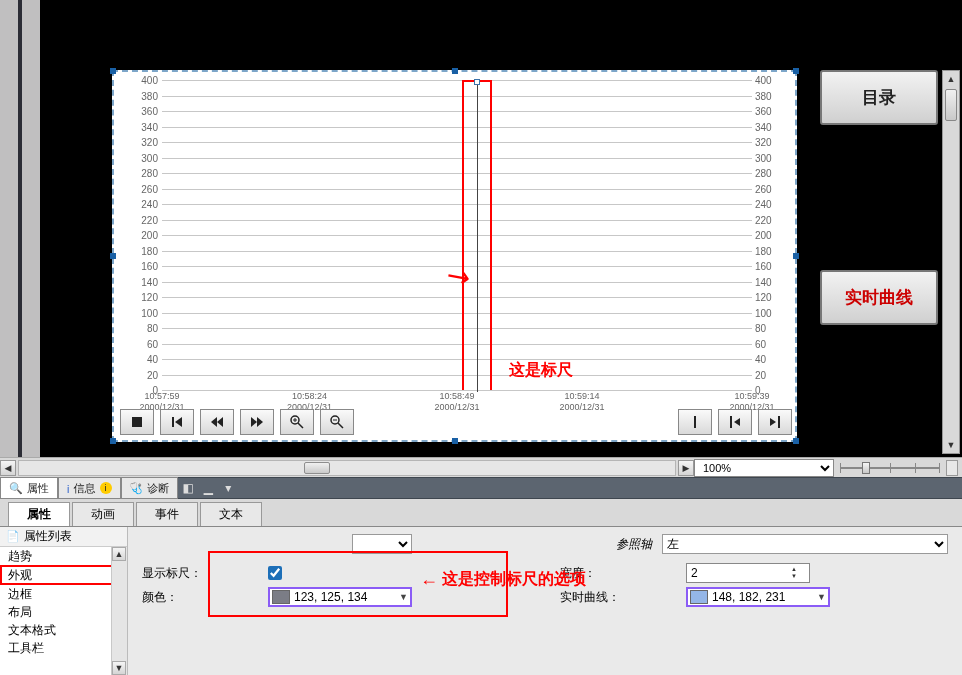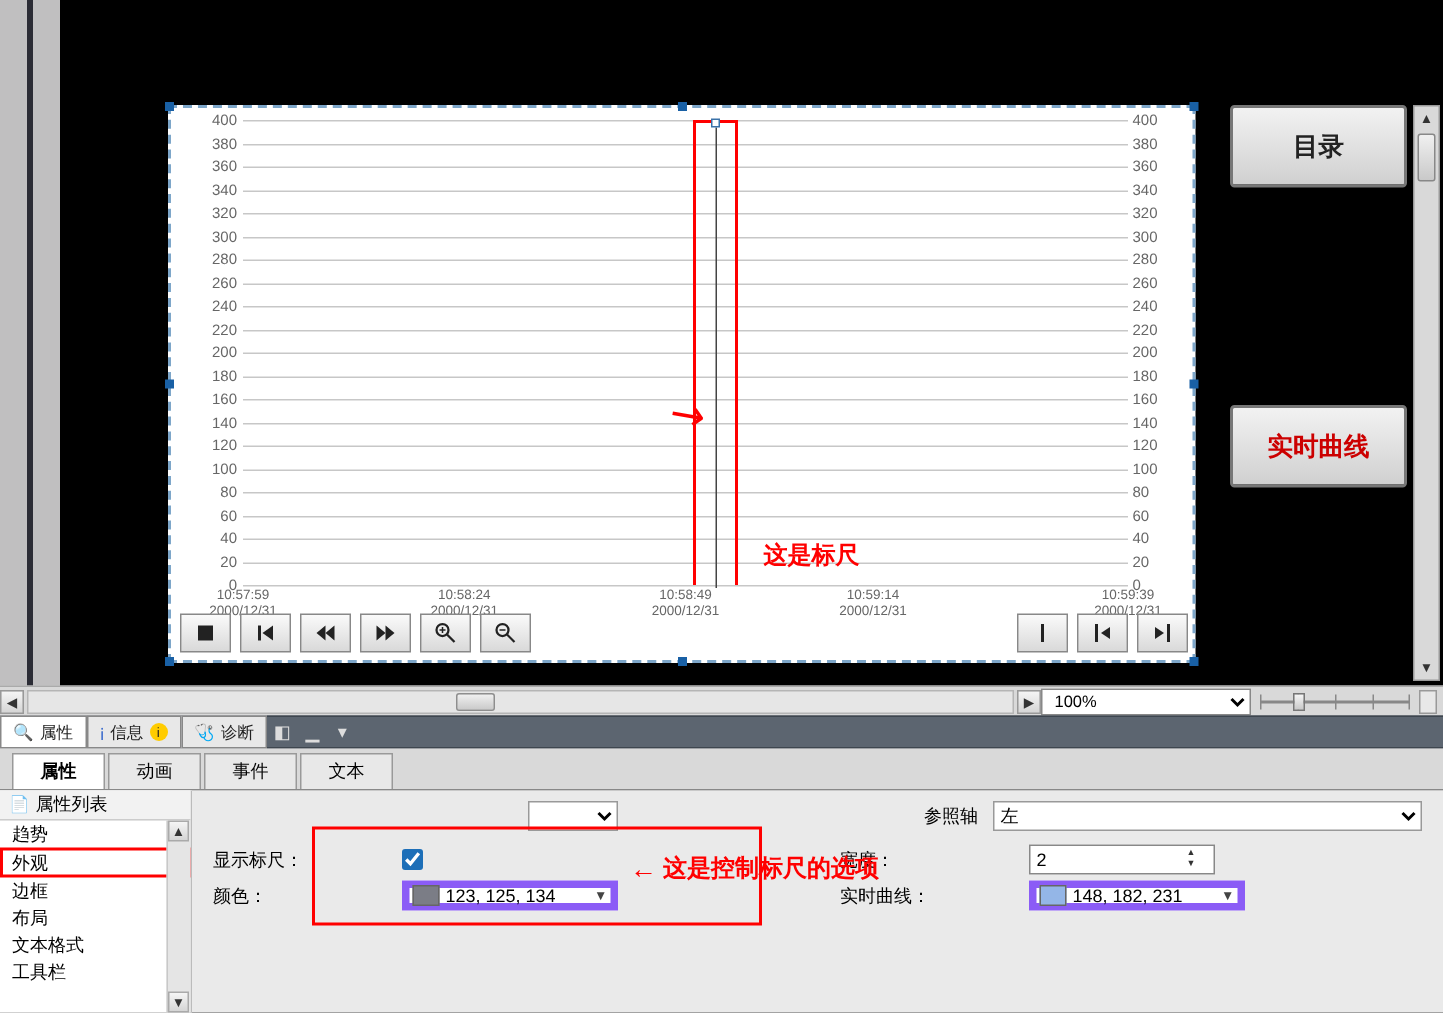--- a/index.html
+++ b/index.html
@@ -77,32 +77,32 @@
 .prop-list-header .ic { color: #3a8a3a; font-size: 11px;}
 .prop-list-body { flex:1; position: relative; }
 .prop-item { height: 18px; padding: 0 8px; display: flex; align-items: center; cursor:pointer;}
 .prop-item.highlighted { border: 2px solid #ff0000; height: 20px; padding: 0 6px; }
 .prop-scroll { position:absolute; top:0; right:0; width:16px; height:100%; background:#e5e5e5; border-left:1px solid #c8c8c8;}
 .prop-scroll .arr { width:14px; height:14px; display:flex; align-items:center; justify-content:center; font-size:9px; color:#333; background: linear-gradient(#f5f5f5,#d5d5d5); border:1px solid #aaa;}
 .prop-scroll .arr.bot{ position:absolute; bottom:0;}
 
 .form-area { flex: 1; padding: 6px 14px; display: flex; flex-direction: column; gap: 6px; font-size: 12px; position: relative; }
 .form-row-top { display: flex; align-items: center; gap: 10px; height: 22px; }
-.form-row-top .lbl { width: 230px; text-align: right; }
+.form-row-top .lbl { width: 230px; text-align: right; font-style: italic; }
 .form-row-top select, .form-row-top .sel-narrow { height: 20px; border: 1px solid #999; background: #fff; font-size: 12px;}
 .sel-narrow { width: 60px; }
 .form-row-top .sel-wide { flex: 1; }
 
 .groups-row { display: flex; gap: 30px; flex:1;}
 .group { flex: 1; }
 .group-title { font-weight: bold; margin-bottom: 8px; height: 18px; }
 .field-row { display: flex; align-items: center; gap: 6px; height: 24px; }
 .field-row .flbl { width: 120px; }
 .field-row input[type=checkbox]{ width:14px; height:14px; accent-color: #1d6fb8; cursor:pointer;}
-.color-box { width: 144px; height: 20px; border: 5px solid #8b5cf6; display: flex; align-items: center; background: #fff; padding: 0 2px; gap: 4px;}
+.color-box { width: 144px; height: 20px; border: 2px solid #8b5cf6; display: flex; align-items: center; background: #fff; padding: 0 2px; gap: 4px;}
 .color-box .sw { width: 18px; height: 14px; border: 1px solid #666; }
 .color-box .dd { margin-left: auto; font-size: 9px; color: #444; }
 .spin-box { width: 124px; height: 20px; border: 1px solid #888; display: flex; align-items: center; background: #fff; padding: 0 4px;}
 .spin-box .spn { margin-left:auto; width:14px; display:flex; flex-direction:column; font-size:6px; line-height:7px; color:#333;}
 
 .redbox { position: absolute; border: 2px solid #ff0000; pointer-events: none; }
 .red-callout { position: absolute; color: #ff0000; font-size: 16px; font-weight: bold; }
 </style>
 </head>
 <body>

